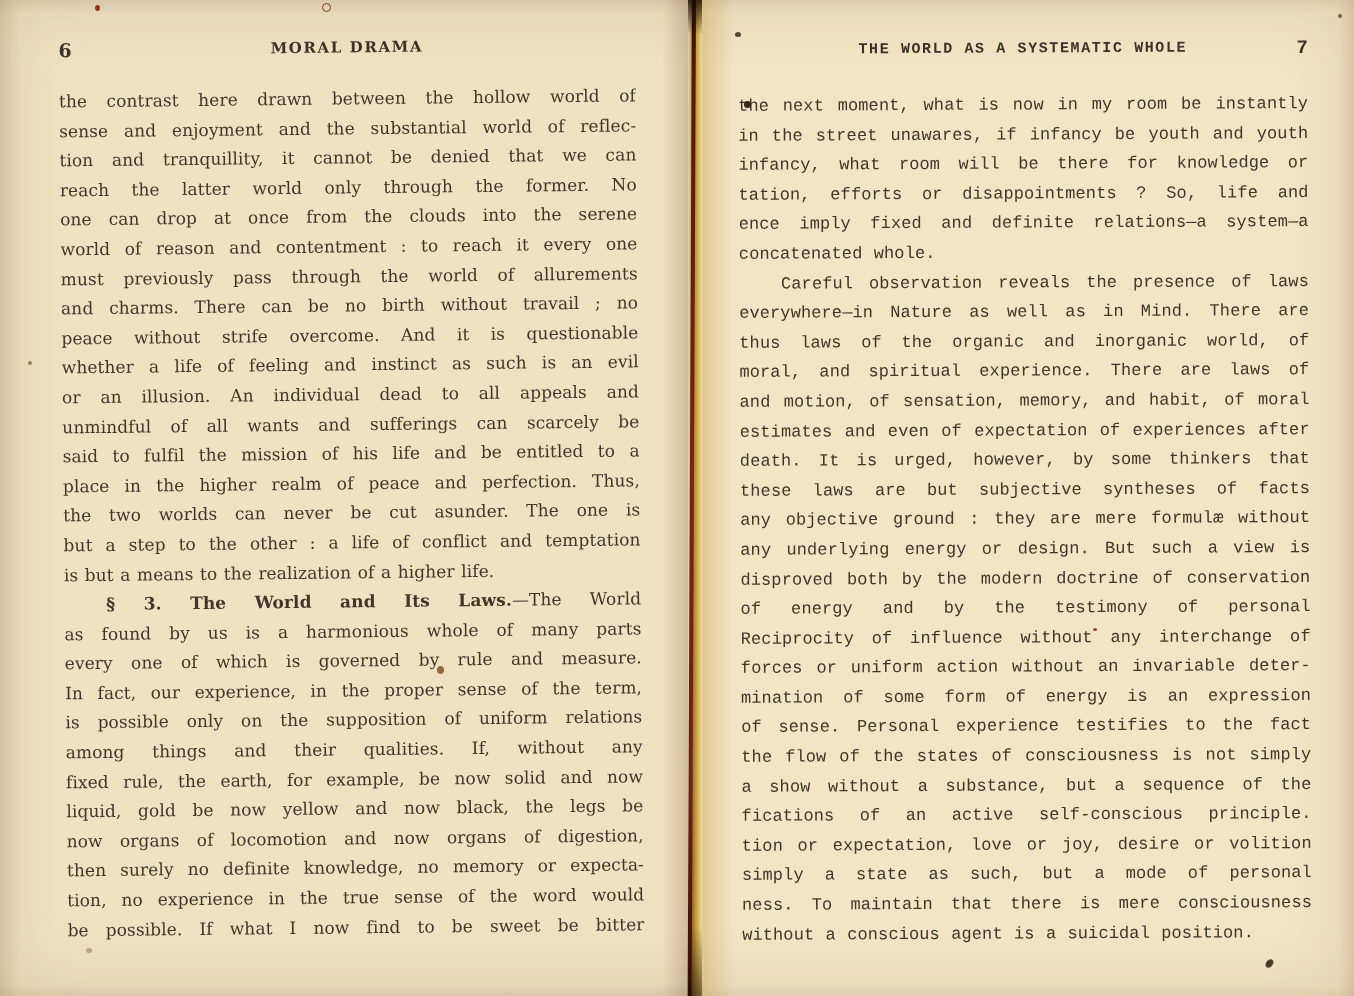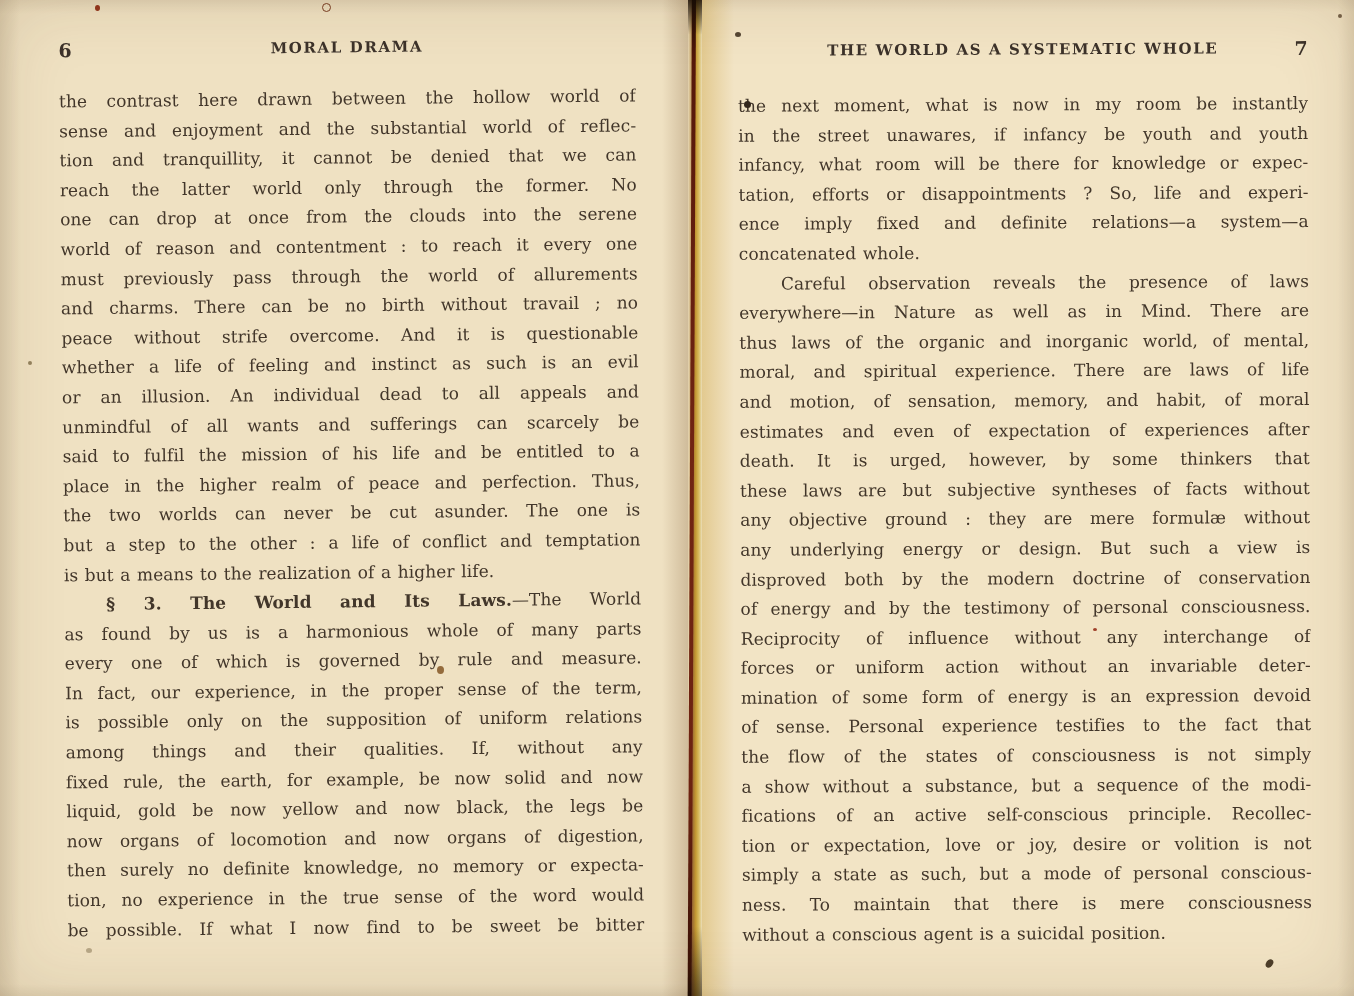--- a/index.html
+++ b/index.html
@@ -27,20 +27,21 @@
       var(--paper-left, #efe1c2);
   }
   .page-right {
     flex: 1;
     background:
       linear-gradient(to right, rgba(190,140,20,0.30), rgba(190,140,20,0) 32px),
       linear-gradient(to left,  rgba(110,90,60,0.13), rgba(110,90,60,0) 16px),
       linear-gradient(to bottom, rgba(110,90,60,0.08), rgba(110,90,60,0) 12px),
       linear-gradient(to top, rgba(110,90,60,0.08), rgba(110,90,60,0) 10px),
       var(--paper-right, #f2e4c5);
+    font-family: Liberation Mono, monospace;
   }
 
   .spine {
     width: 14px;
     height: 100%;
     position: relative;
     background: linear-gradient(to right,
       #e6d6b4 0%, #cdb07a 18%, #9a6a33 32%,
       var(--gutter-gold, #c49a33) 55%, #d9bd62 78%, #eaddb9 100%);
   }

